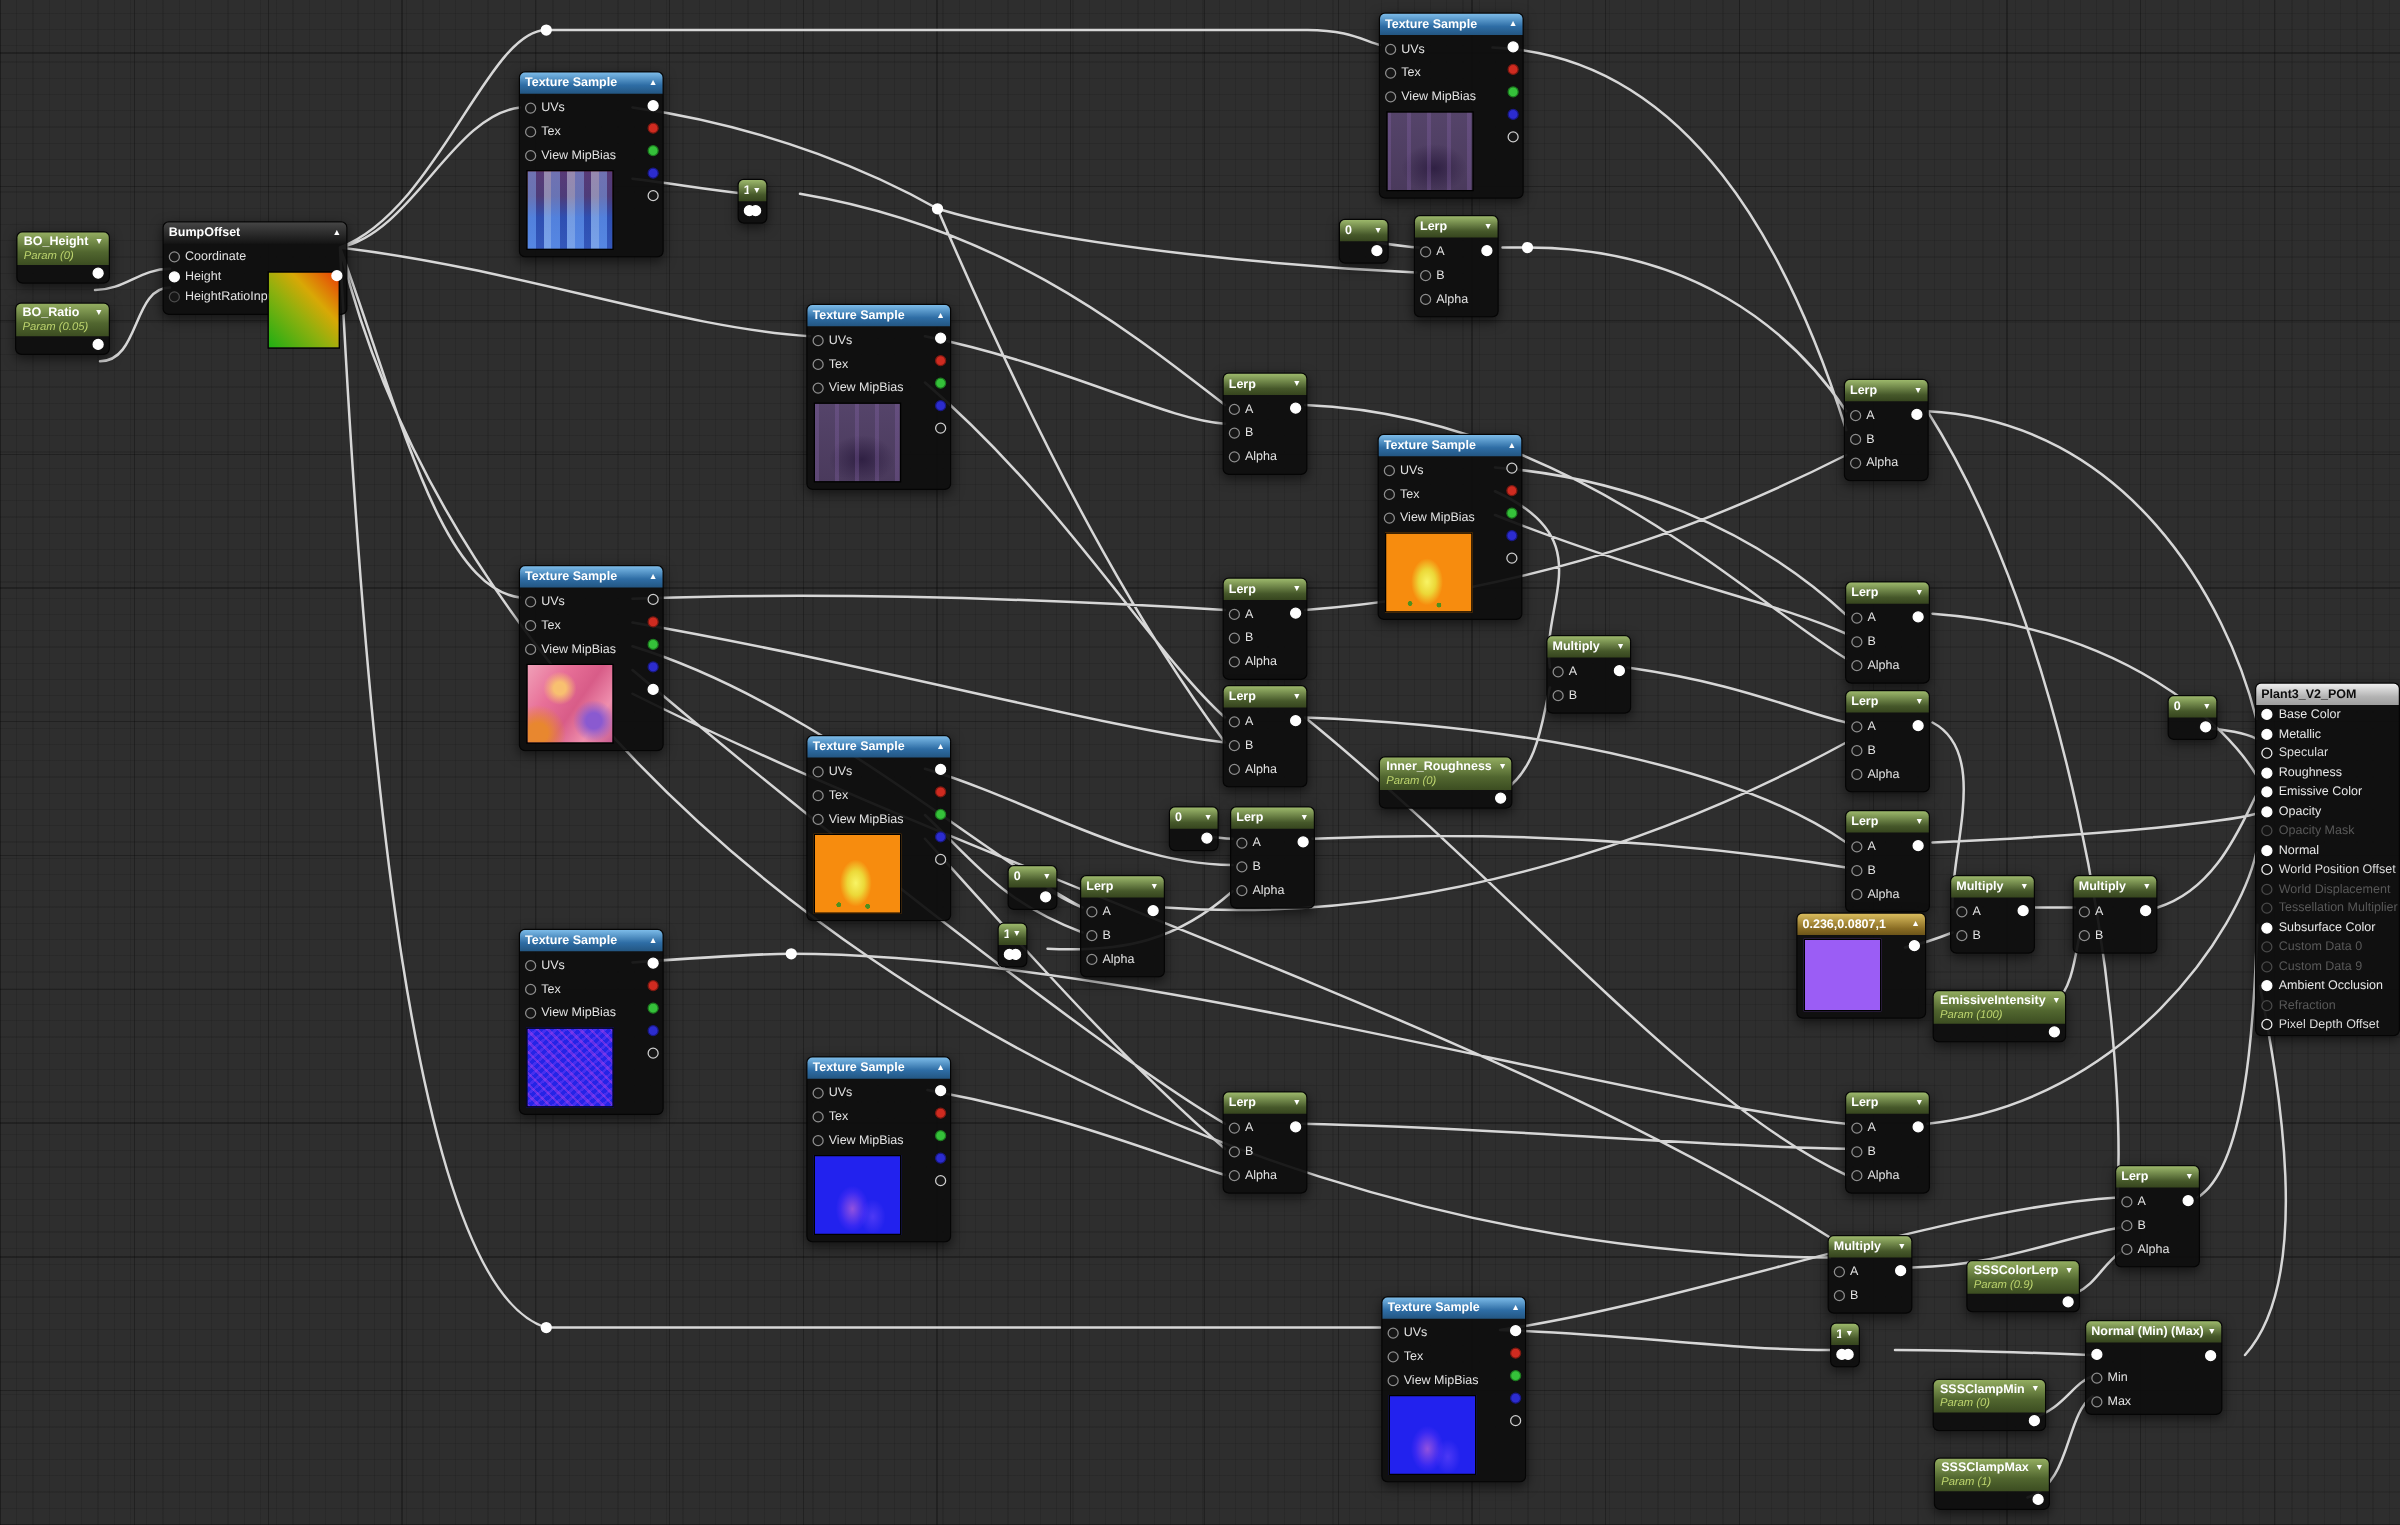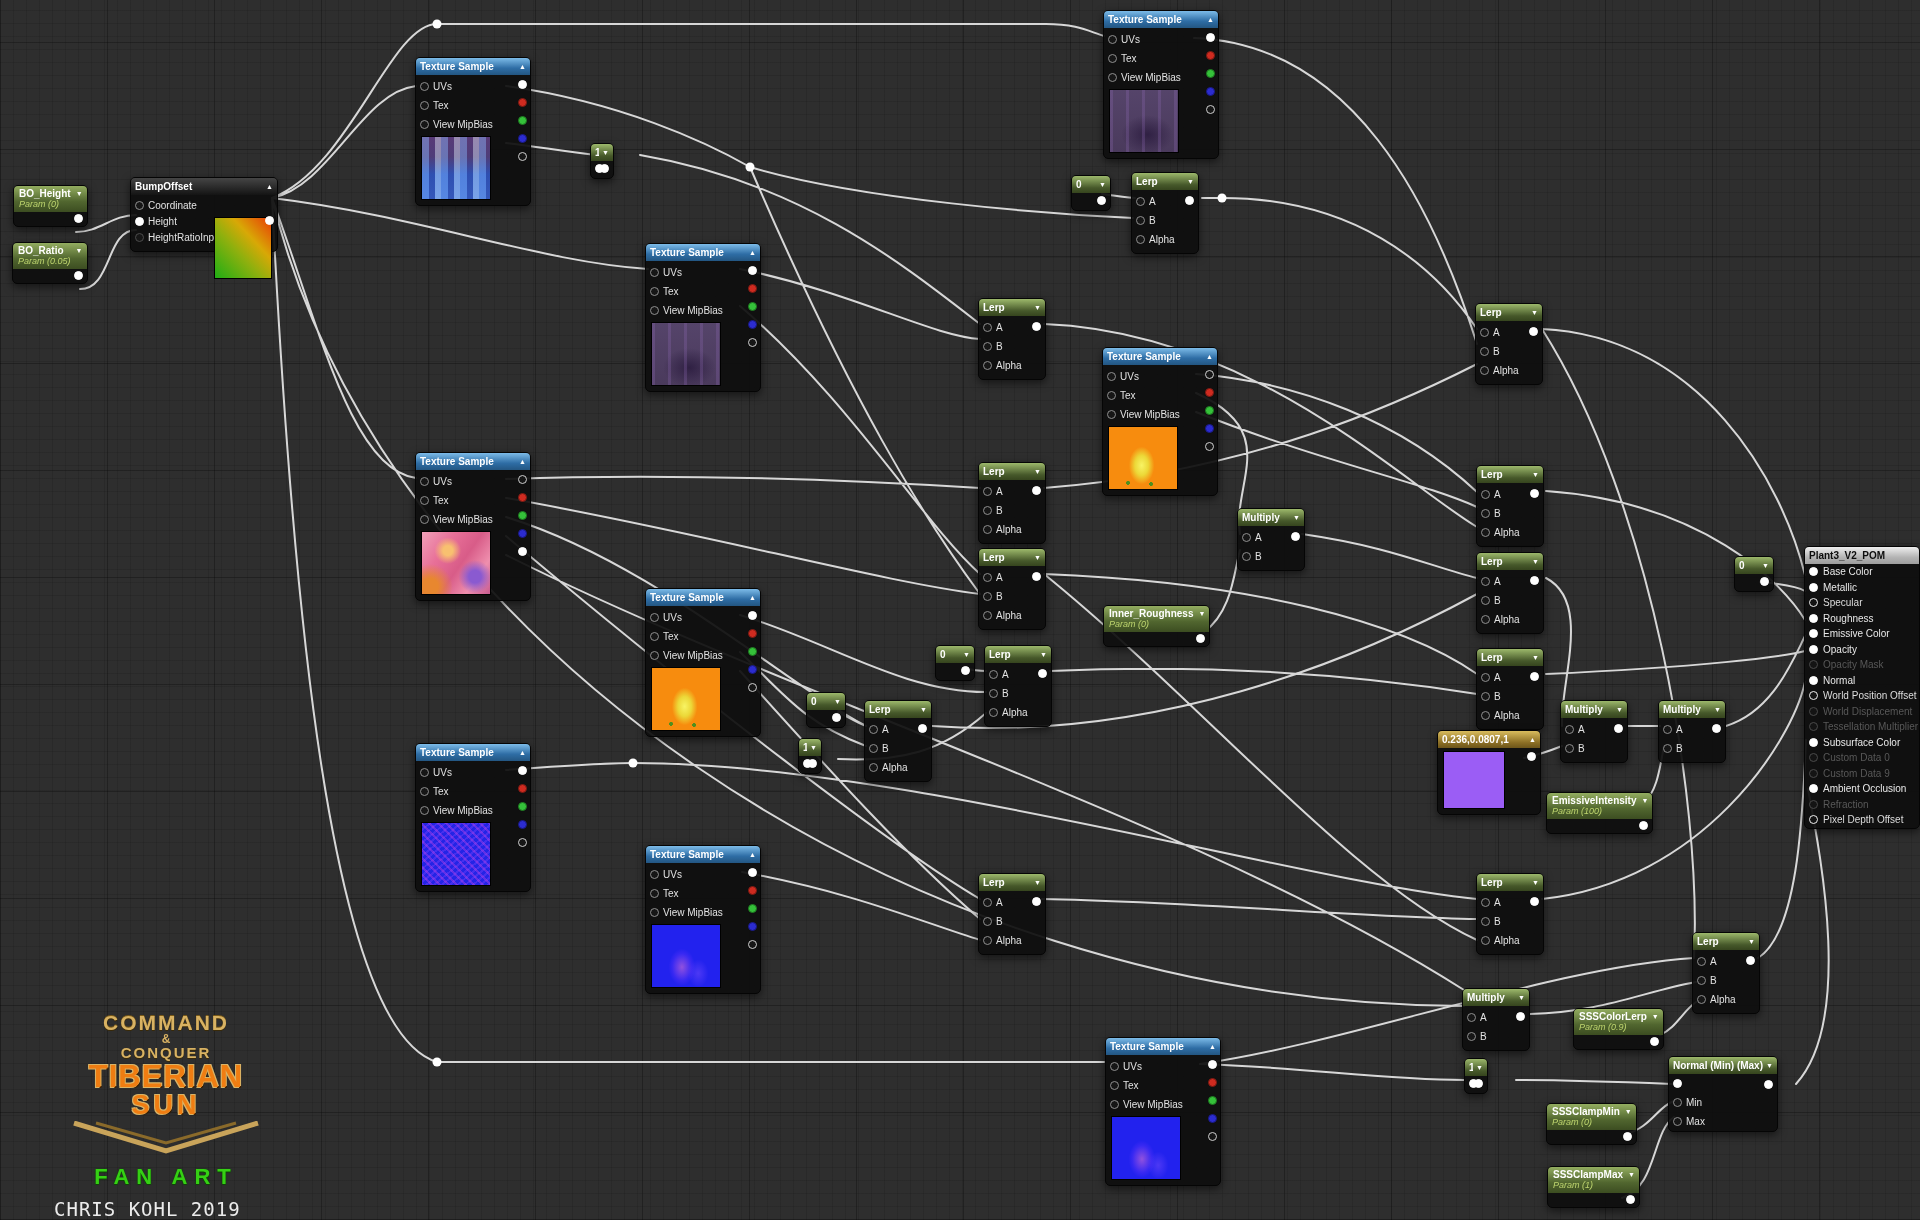--- a/index.html
+++ b/index.html
@@ -958,27 +958,14 @@
           <i class="pin"></i>
           <span>Refraction</span>
         </div>
     <div class="orow s-enabled">
           <i class="pin"></i>
           <span>Pixel Depth Offset</span>
         </div>
   </div>
 </div>
 
-<div id="logo">
-  <div class="l-command">COMMAND</div>
-  <div class="l-amp">&amp;</div>
-  <div class="l-conquer">CONQUER</div>
-  <div class="l-tiberian">TIBERIAN</div>
-  <div class="l-sun">SUN</div>
-  <svg class="chev" width="200" height="34">
-        <path d="M8,2 L100,30 L192,2" stroke="#c9a45a" stroke-width="5" fill="none"></path>
-        <path d="M30,2 L100,22 L170,2" stroke="#8a6a2a" stroke-width="3" fill="none"></path>
-      </svg>
-  <div class="l-fanart">FAN ART</div>
-  <div class="l-credit">CHRIS KOHL 2019</div>
-</div>
 
 </div>
 
 </body></html>

